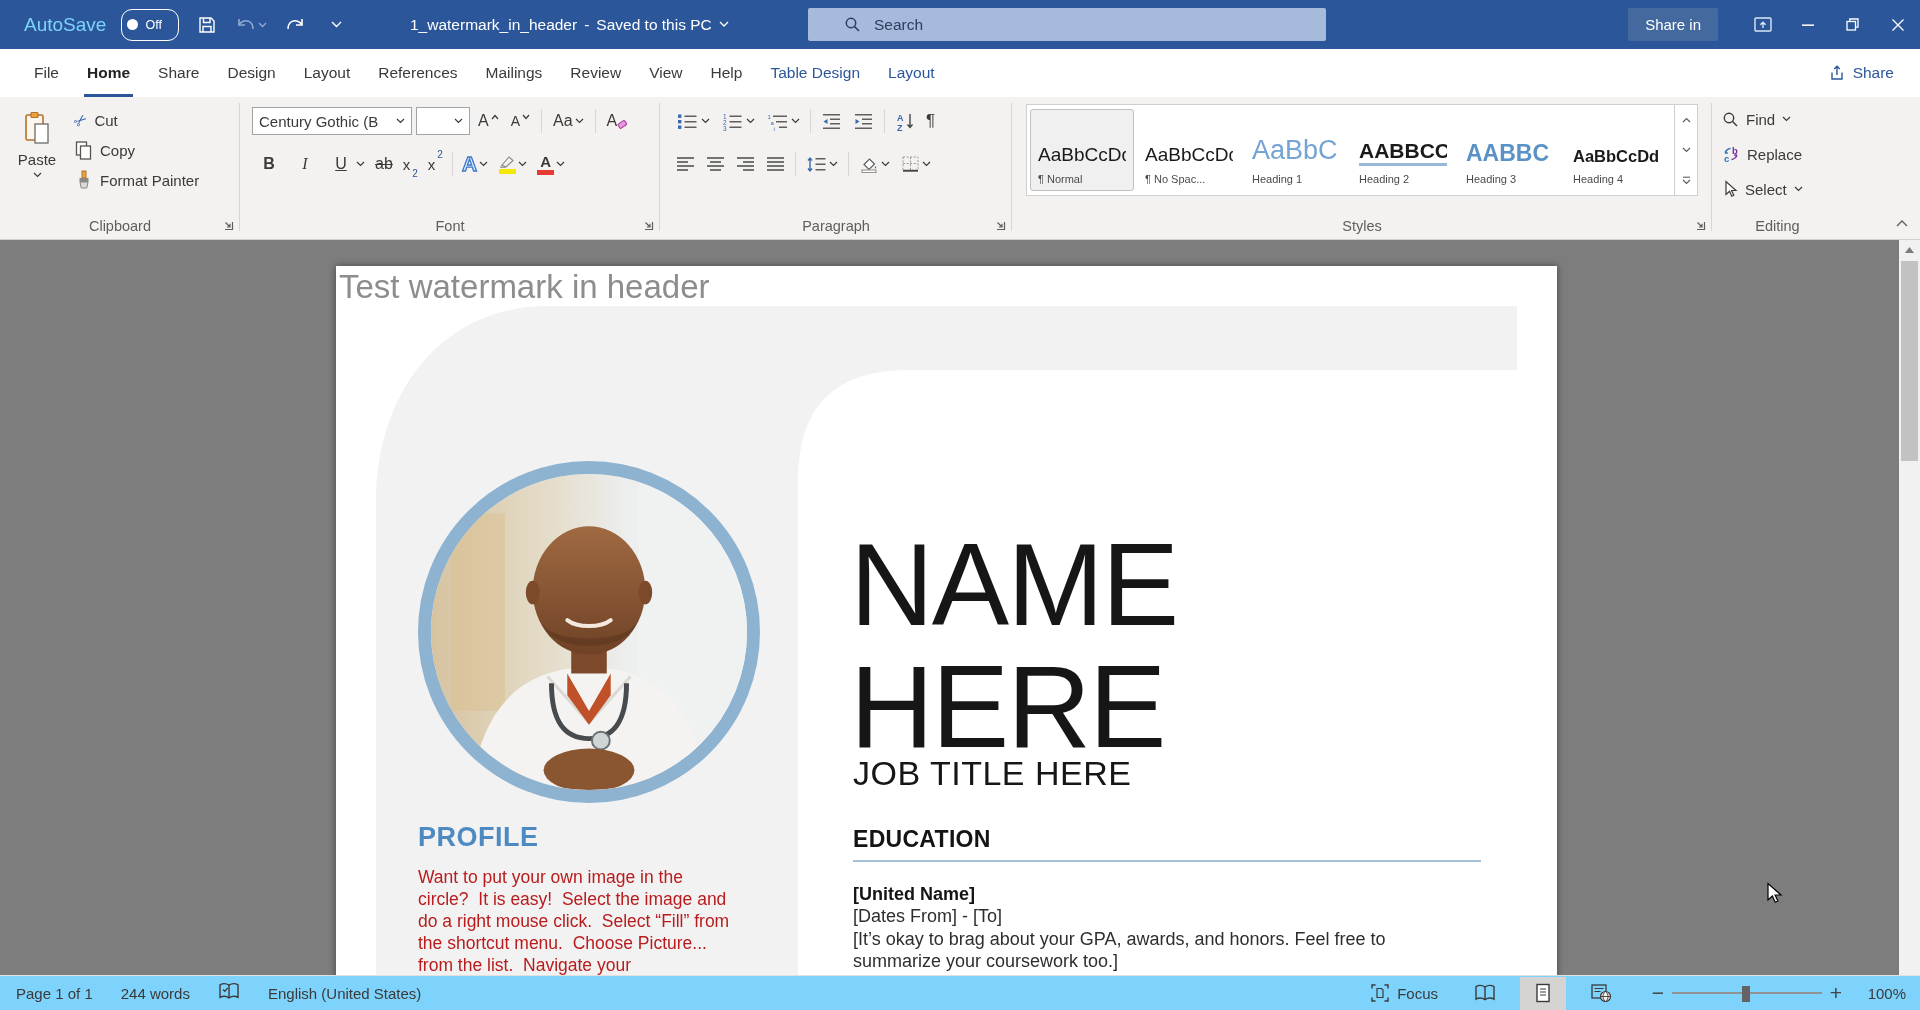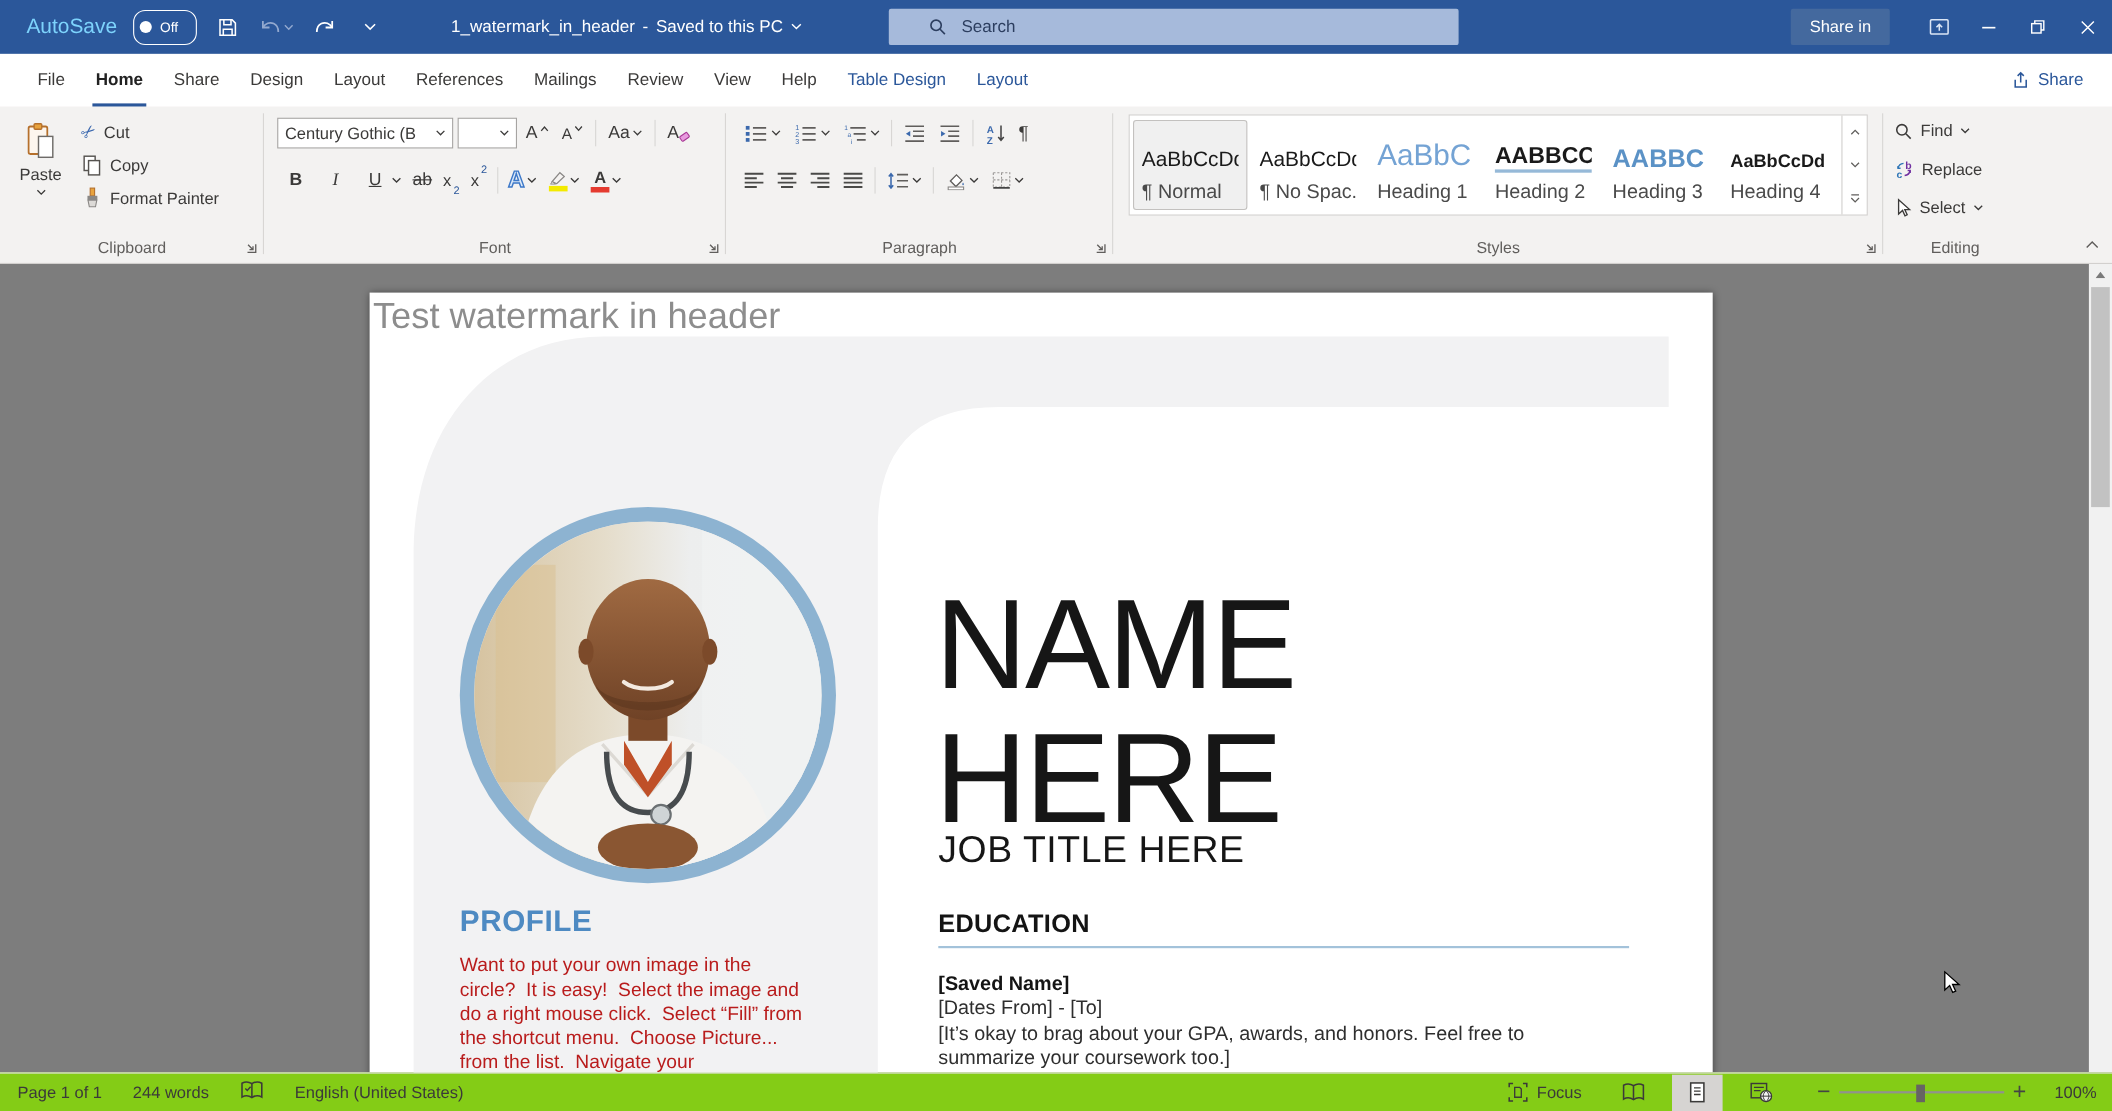--- a/index.html
+++ b/index.html
@@ -72,21 +72,21 @@
   .gallery{position:absolute;left:14px;top:7px;width:672px;height:92px;background:#fff;border:1px solid #d1cfcd;display:flex}
   .tiles{flex:1;display:flex;padding:4px 3px;gap:3px;overflow:hidden}
   .tile{width:104px;display:flex;flex-direction:column;justify-content:flex-end;align-items:flex-start;padding:5px 7px 5px;border:1px solid transparent;border-radius:3px}
   .tile.selected{background:#f0f0f0;border:1px solid #c3c1bf}
   .pv{white-space:nowrap;overflow:hidden;max-width:100%;line-height:1.15}
   .pv-body{font-size:19px;color:#1a1a1a}
   .pv-h1{font-size:27px;color:#74a3d4}
   .pv-h2{font-size:21px;font-weight:bold;color:#1a1a1a;border-bottom:3px solid #96b9d8}
   .pv-h3{font-size:23px;font-weight:bold;color:#5b92c6}
   .pv-h4{font-size:16.5px;font-weight:bold;color:#1a1a1a}
-  .st-name{font-size:18px;color:#4a4a4a;margin-top:7px;white-space:nowrap;overflow:hidden;max-width:100%}
+  .st-name{font-size:11px;color:#4a4a4a;margin-top:7px;white-space:nowrap;overflow:hidden;max-width:100%}
   .gal-scroll{width:23px;border-left:1px solid #d1cfcd;display:flex;flex-direction:column}
   .gal-scroll>div{flex:1;display:flex;align-items:center;justify-content:center;color:#605e5c}
 
   
   .edit-row{position:absolute;left:10px;display:flex;align-items:center;gap:7px;font-size:15px;color:#3b3a39;height:28px}
 
   .collapse-ribbon{position:absolute;right:12px;bottom:8px}
 
   
   .docarea{position:absolute;left:0;top:240px;width:1920px;height:735px;background:#7d7d7d;overflow:hidden}
@@ -104,21 +104,21 @@
   .edu-dates{position:absolute;left:517px;top:640px;font-size:18px;color:#2e2e2e;z-index:4}
   .edu-body{position:absolute;left:517px;top:662px;width:588px;font-size:18px;line-height:22px;color:#2e2e2e;white-space:pre-wrap;z-index:4}
 
   .vscroll{position:absolute;right:0;top:0;width:21px;height:735px;background:#f1f1f1}
   .vs-up{height:19px;display:flex;align-items:center;justify-content:center}
   .vs-thumb{position:absolute;left:2px;top:21px;width:17px;height:200px;background:#c2c2c2}
 
   .mouse-cursor{position:absolute;left:1764px;top:882px;z-index:50}
 
   
-  .statusbar{position:absolute;left:0;top:975px;width:1920px;height:35px;background:#84cc16;border-top:1px solid #e3e1df;display:flex;align-items:center;font-size:15px;color:#3b3a39}
+  .statusbar{position:absolute;left:0;top:975px;width:1920px;height:35px;background:#7dd3fc;border-top:1px solid #e3e1df;display:flex;align-items:center;font-size:15px;color:#3b3a39}
   .sb-left{display:flex;align-items:center;padding-left:16px;gap:28px}
   .sb-right{margin-left:auto;display:flex;align-items:center;padding-right:14px}
   .sb-item{display:flex;align-items:center;gap:7px}
   .viewbtn{width:46px;height:33px;display:flex;align-items:center;justify-content:center}
   .viewbtn.selected{background:#d6d4d2}
   .zoom-sign{font-size:21px;color:#444;width:28px;text-align:center}
   .slider{position:relative;width:150px;height:33px;display:flex;align-items:center}
   .slider .track{width:150px;height:2px;background:#919190}
   .slider .thumb{position:absolute;left:70px;top:9px;width:8px;height:16px;background:#666463}
   .zoom-pct{width:56px;text-align:right;font-size:15px}
@@ -647,21 +647,21 @@
         <div>NAME</div>
         <div>HERE</div>
       </div>
       <div class="doc-job">JOB TITLE HERE</div>
 
       <div class="profile-h">PROFILE</div>
       <div class="profile-body">Want to put your own image in the circle?  It is easy!  Select the image and do a right mouse click.  Select “Fill” from the shortcut menu.  Choose Picture... from the list.  Navigate your</div>
 
       <div class="edu-h">EDUCATION</div>
       <div class="edu-rule"></div>
-      <div class="edu-school">[Saved Name]</div>
+      <div class="edu-school">[United Name]</div>
       <div class="edu-dates">[Dates From] - [To]</div>
       <div class="edu-body">[It’s okay to brag about your GPA, awards, and honors. Feel free to summarize your coursework too.]</div>
     </div>
 
     <div class="vscroll">
       <div class="vs-up">
         <svg width="9" height="6" viewBox="0 0 9 6">
             <path d="M4.5 0L9 6H0z" fill="#7a7a7a"></path>
           </svg>
       </div>

